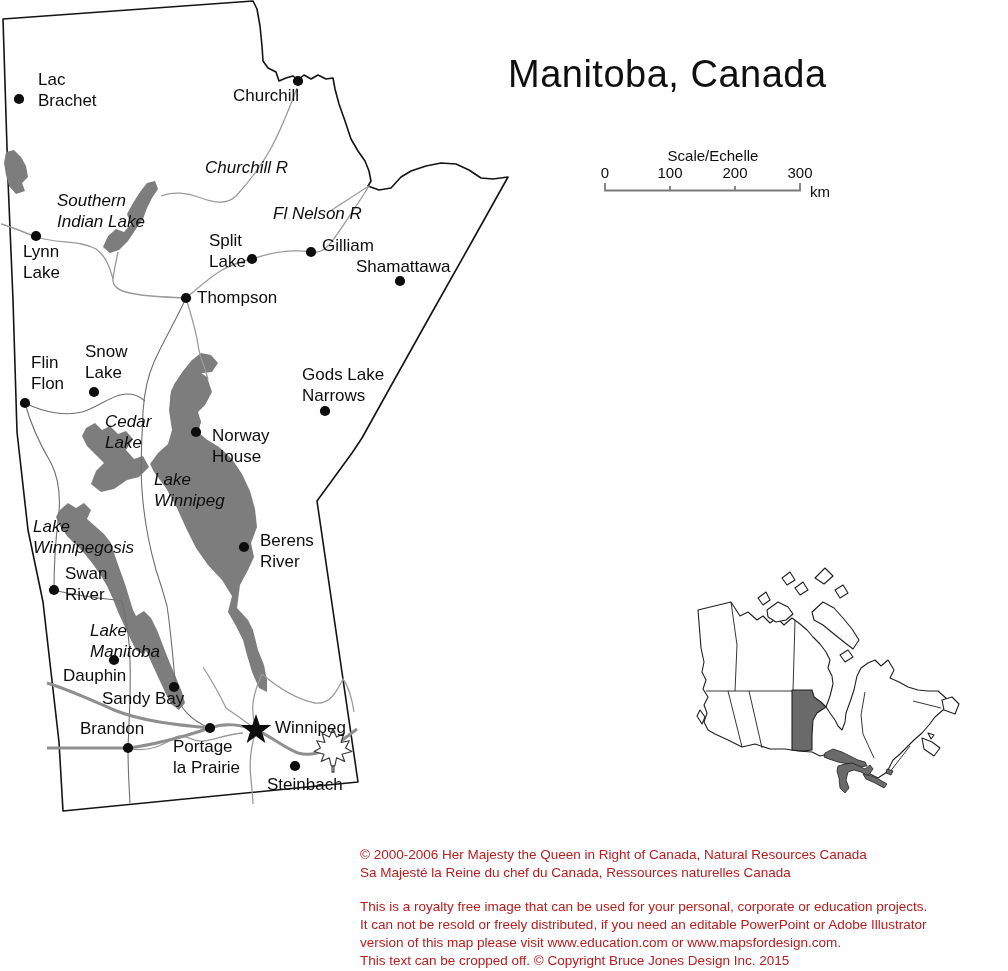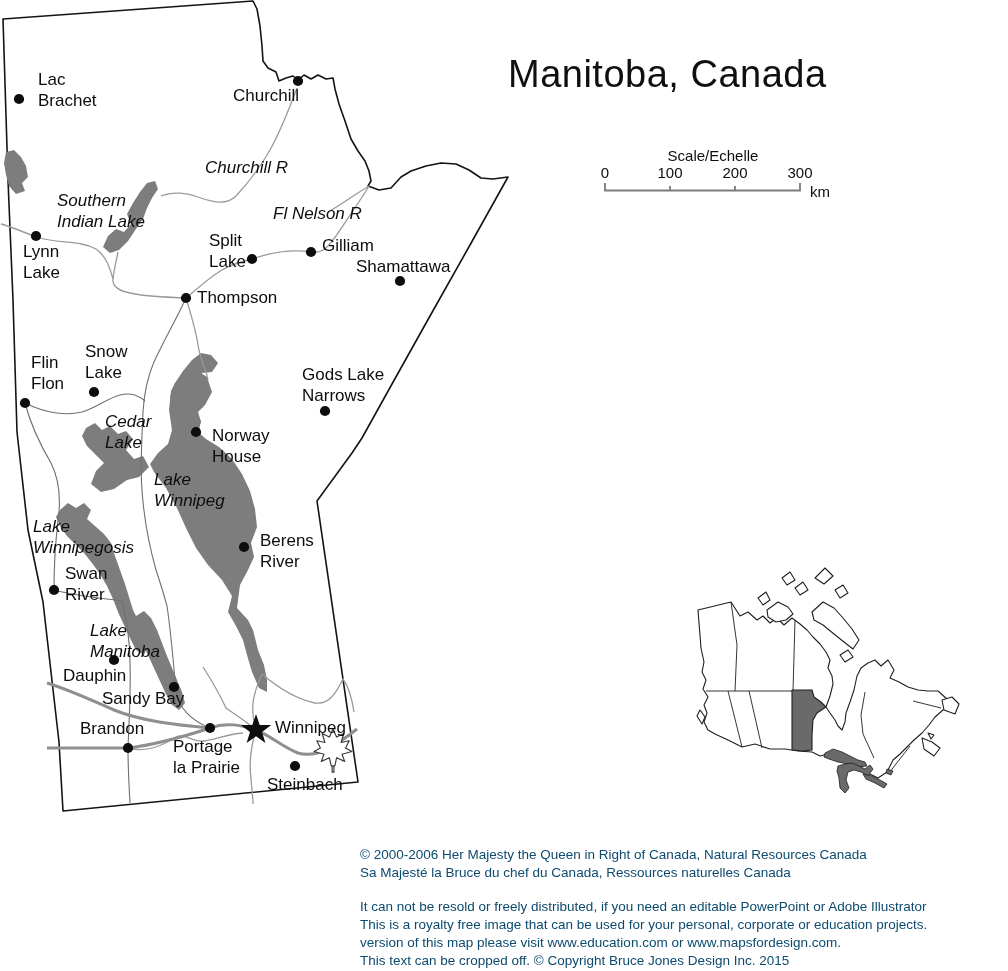--- a/index.html
+++ b/index.html
@@ -1,20 +1,20 @@
 <!DOCTYPE html>
 <html><head>
 <meta charset="utf-8">
 <style>
   html,body{margin:0;padding:0;background:#fff;}
   .canvas{position:relative;width:1008px;height:971px;background:#ffffff;overflow:hidden;
           font-family:"Liberation Sans", sans-serif;color:#111;}
   .page-title{position:absolute;left:508px;top:42px;font-size:38px;letter-spacing:.5px;
               white-space:nowrap;color:#0f0f0f;margin-top:11px;}
-  .attribution{position:absolute;left:360px;font-size:13.5px;line-height:18px;color:#0c4a6e;
+  .attribution{position:absolute;left:360px;font-size:13.5px;line-height:18px;color:#b91c1c;
                white-space:nowrap;}
   #attr-block1{top:846px;}
   #attr-block2{top:898px;}
   svg text{font-family:"Liberation Sans", sans-serif;}
   .city-label{font-size:17px;fill:#0d0d0d;}
   .water-label{font-size:17px;font-style:italic;fill:#0d0d0d;}
   .scale-num{font-size:15px;fill:#0d0d0d;}
 </style>
 </head>
 <body>
@@ -263,22 +263,22 @@
         <path d="M165,203 L173,199 L182,202 L190,206 L198,210 L205,212 L207,216 L198,217 L188,214 L178,212 L169,209 L164,207 Z"></path>
         <path d="M178,216 L185,214 L192,213 L199,216 L205,219 L210,215 L213,219 L208,226 L201,222 L194,220 L188,222 L186,230 L189,238 L185,243 L180,238 L179,228 L177,221 Z"></path>
         <path d="M203,224 L212,226 L220,230 L227,234 L224,238 L215,233 L206,229 Z"></path>
         <path d="M227,219 L233,221 L231,225 L226,223 Z"></path>
       </g>
     </g>
   </svg>
 
   <div class="attribution" id="attr-block1">
     <div>© 2000-2006 Her Majesty the Queen in Right of Canada, Natural Resources Canada</div>
-    <div>Sa Majesté la Bruce du chef du Canada, Ressources naturelles Canada</div>
+    <div>Sa Majesté la Reine du chef du Canada, Ressources naturelles Canada</div>
   </div>
   <div class="attribution" id="attr-block2">
+    <div>This is a royalty free image that can be used for your personal, corporate or education projects.</div>
     <div>It can not be resold or freely distributed, if you need an editable PowerPoint or Adobe Illustrator</div>
-    <div>This is a royalty free image that can be used for your personal, corporate or education projects.</div>
     <div>version of this map please visit www.education.com or www.mapsfordesign.com.</div>
     <div>This text can be cropped off.  © Copyright Bruce Jones Design Inc. 2015</div>
   </div>
 
 </div>
 
 </body></html>

